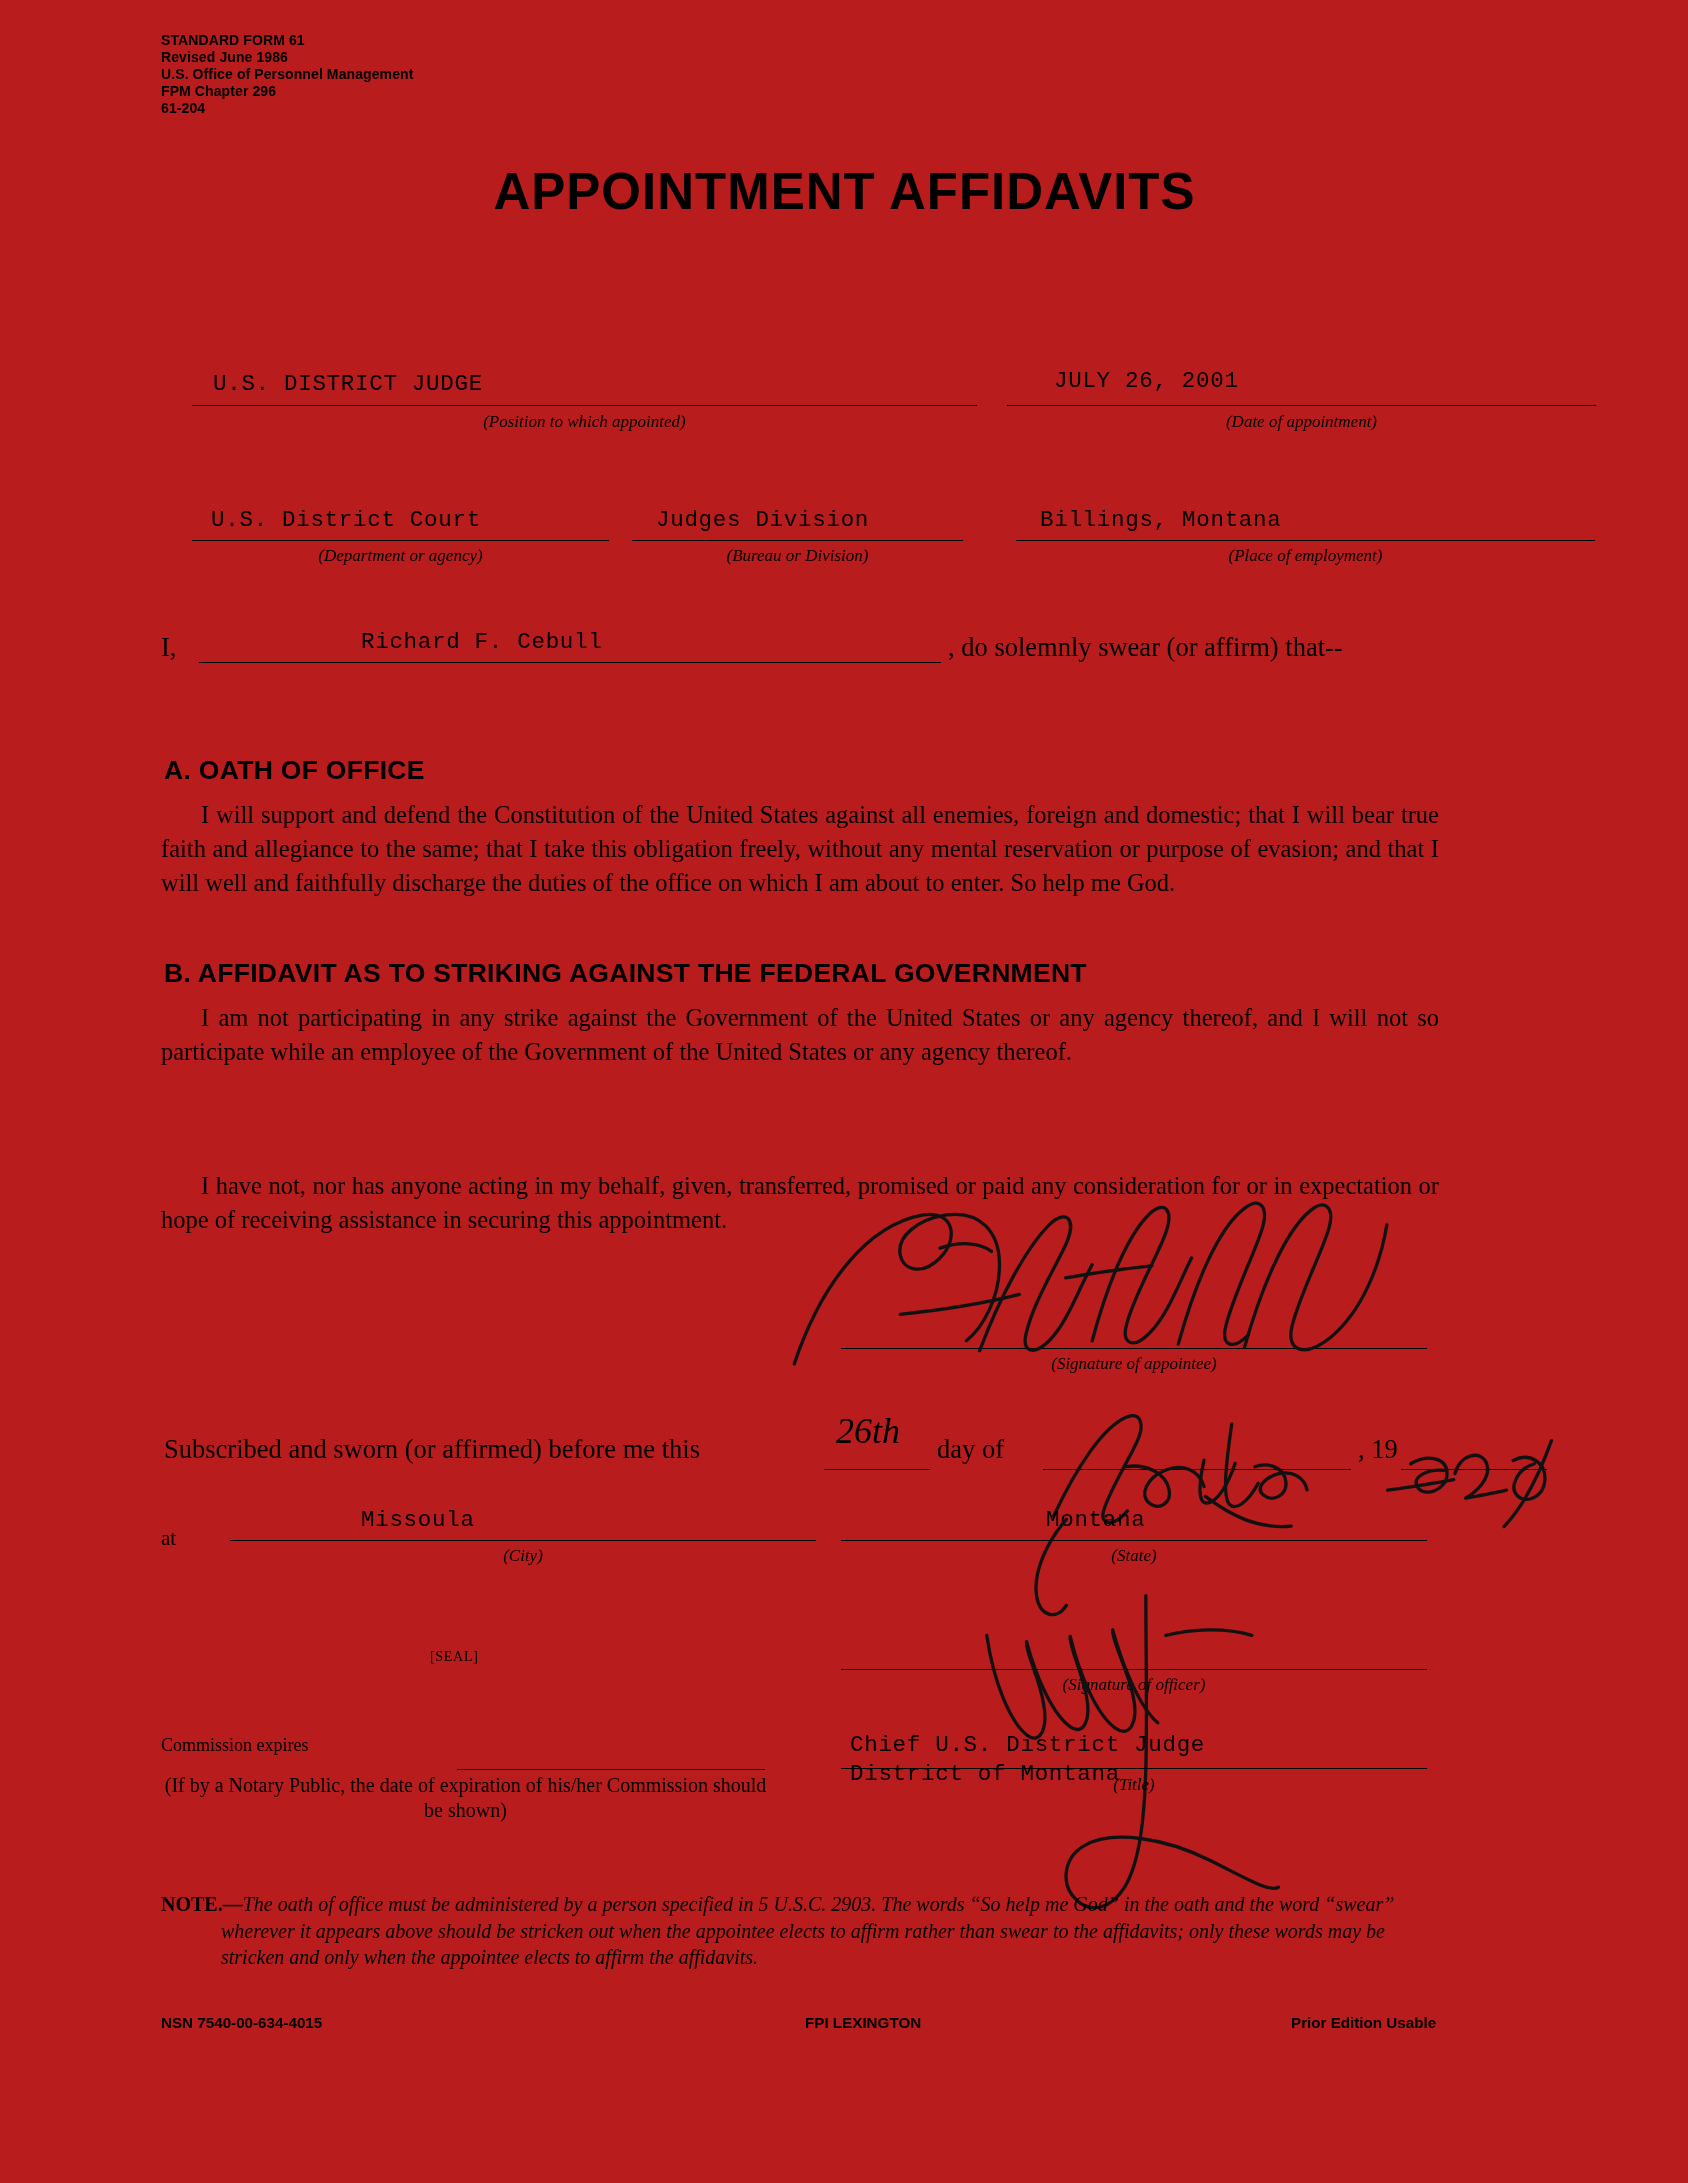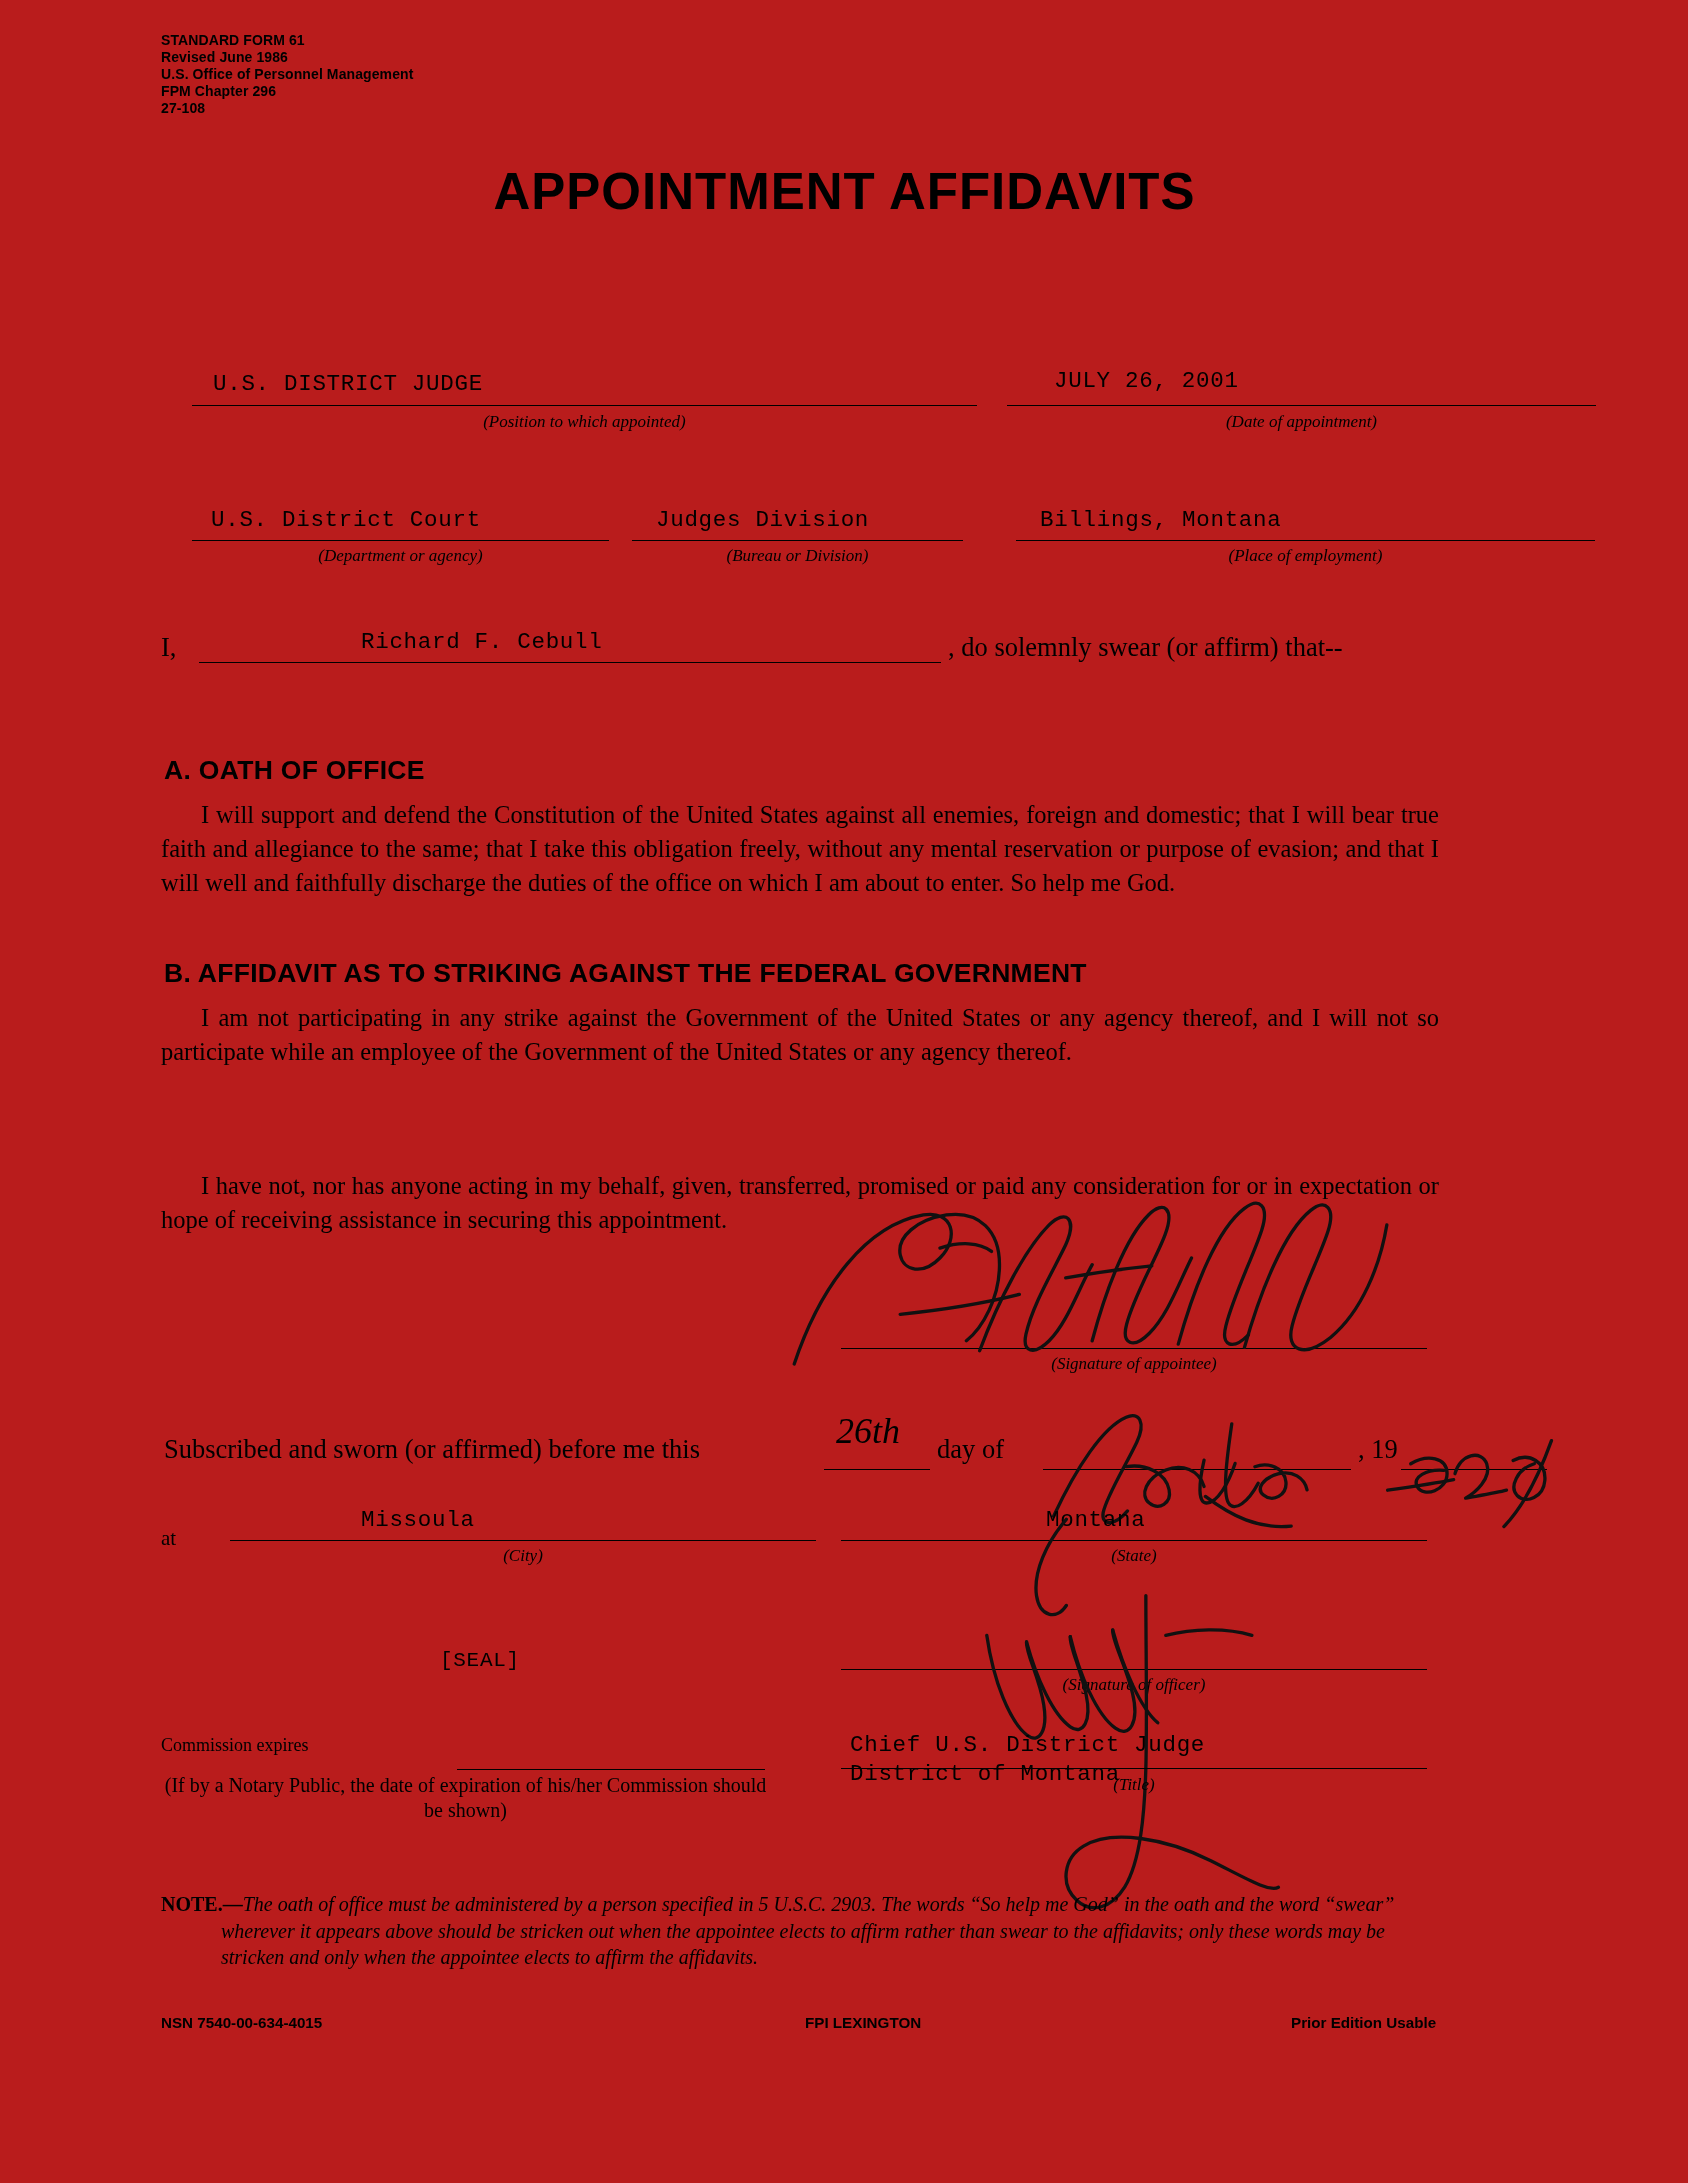--- a/index.html
+++ b/index.html
@@ -158,23 +158,23 @@
   #city-value { position: absolute; left: 361px; top: 1507px; }
   #city-rule  { left: 230px; top: 1540px; width: 586px; }
   #city-caption { position: absolute; left: 230px; top: 1546px; width: 586px; }
 
   #state-value { position: absolute; left: 1046px; top: 1507px; }
   #state-rule  { left: 841px; top: 1540px; width: 586px; }
   #state-caption { position: absolute; left: 841px; top: 1546px; width: 586px; }
 
   
   #seal-text {
-    position: absolute; left: 440px; top: 1649px;
-    font-family: Liberation Mono, monospace;
-    font-size: 21px;
+    position: absolute; left: 430px; top: 1649px;
+    font-family: Liberation Serif, serif;
+    font-size: 14px;
     letter-spacing: 0.7px;
   }
 
   #sigoff-rule    { left: 841px; top: 1669px; width: 586px; }
   #sigoff-caption { position: absolute; left: 841px; top: 1675px; width: 586px; }
 
   
   #comm-text {
     position: absolute; left: 161px; top: 1735px;
     font-size: 18px; white-space: nowrap;
@@ -234,21 +234,21 @@
 <body>
 
 <div class="page">
  <div class="sheet">
 
   <div class="formid">
     <div>STANDARD FORM 61</div>
     <div>Revised June 1986</div>
     <div>U.S. Office of Personnel Management</div>
     <div>FPM Chapter 296</div>
-    <div>27-108</div>
+    <div>61-204</div>
   </div>
 
   <div class="title">APPOINTMENT AFFIDAVITS</div>
 
   <div class="typed" id="pos-value">U.S. DISTRICT JUDGE</div>
   <div class="rule" id="pos-rule"></div>
   <div class="caption" id="pos-caption">(Position to which appointed)</div>
 
   <div class="typed" id="date-value">JULY 26, 2001</div>
   <div class="rule" id="date-rule"></div>

